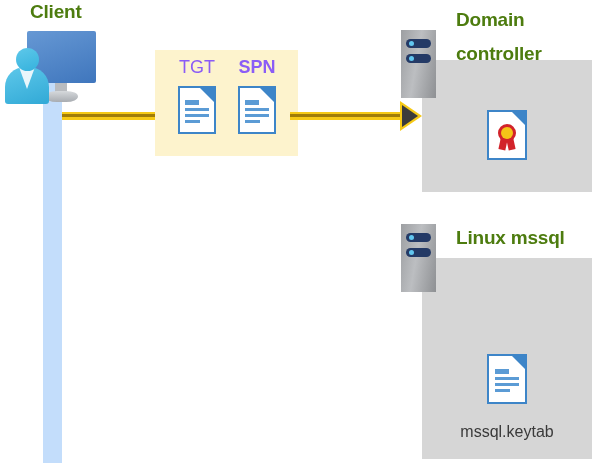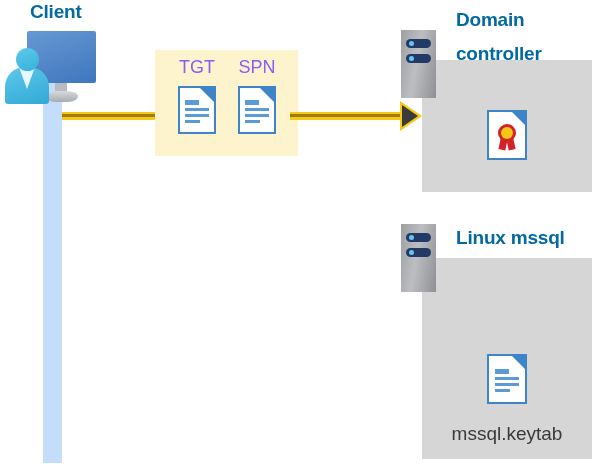--- a/index.html
+++ b/index.html
@@ -15,21 +15,21 @@
     width: 600px;
     height: 468px;
     background: #ffffff;
     overflow: hidden;
   }
   .abs { position: absolute; }
 
   
   .title-bold {
     font-weight: bold;
-    color: #0369a1;
+    color: #4d7c0f;
     letter-spacing: -0.2px;
   }
   #client-title {
     left: 30px; top: 1px;
     font-size: 19px;
     line-height: 22px;
   }
   #dc-title {
     left: 456px; top: 3px;
     font-size: 19px;
@@ -164,21 +164,21 @@
   #doc-spn { left: 238px; top: 86px; }
 
   .doc-label {
     position: absolute;
     font-size: 18px;
     color: #8b5cf6;
     text-align: center;
     width: 60px;
   }
   #label-tgt { left: 167px; top: 57px; }
-  #label-spn { left: 227px; top: 57px; }
+  #label-spn { left: 227px; top: 57px; font-weight: bold; }
 
   
   .machine-box {
     background: #d6d6d6;
   }
   #dc-box   { left: 422px; top: 60px;  width: 170px; height: 132px; }
   #linux-box{ left: 422px; top: 258px; width: 170px; height: 201px; }
 
   
   .server {
@@ -300,21 +300,21 @@
   #doc-keytab .ln.l3 { top: 35px; width: 15px; }
   #doc-keytab .bar {
     position: absolute; left: 8px; top: 15px;
     width: 14px; height: 5px; background: #5b9bd5;
   }
 
   #keytab-label {
     left: 432px; top: 423px;
     width: 150px;
     text-align: center;
-    font-size: 19px;
+    font-size: 16px;
     color: #3a3a3a;
   }
 </style>
 </head>
 <body>
 
 <div id="canvas">
 
   <div id="client-lifeline" class="abs"></div>
 

